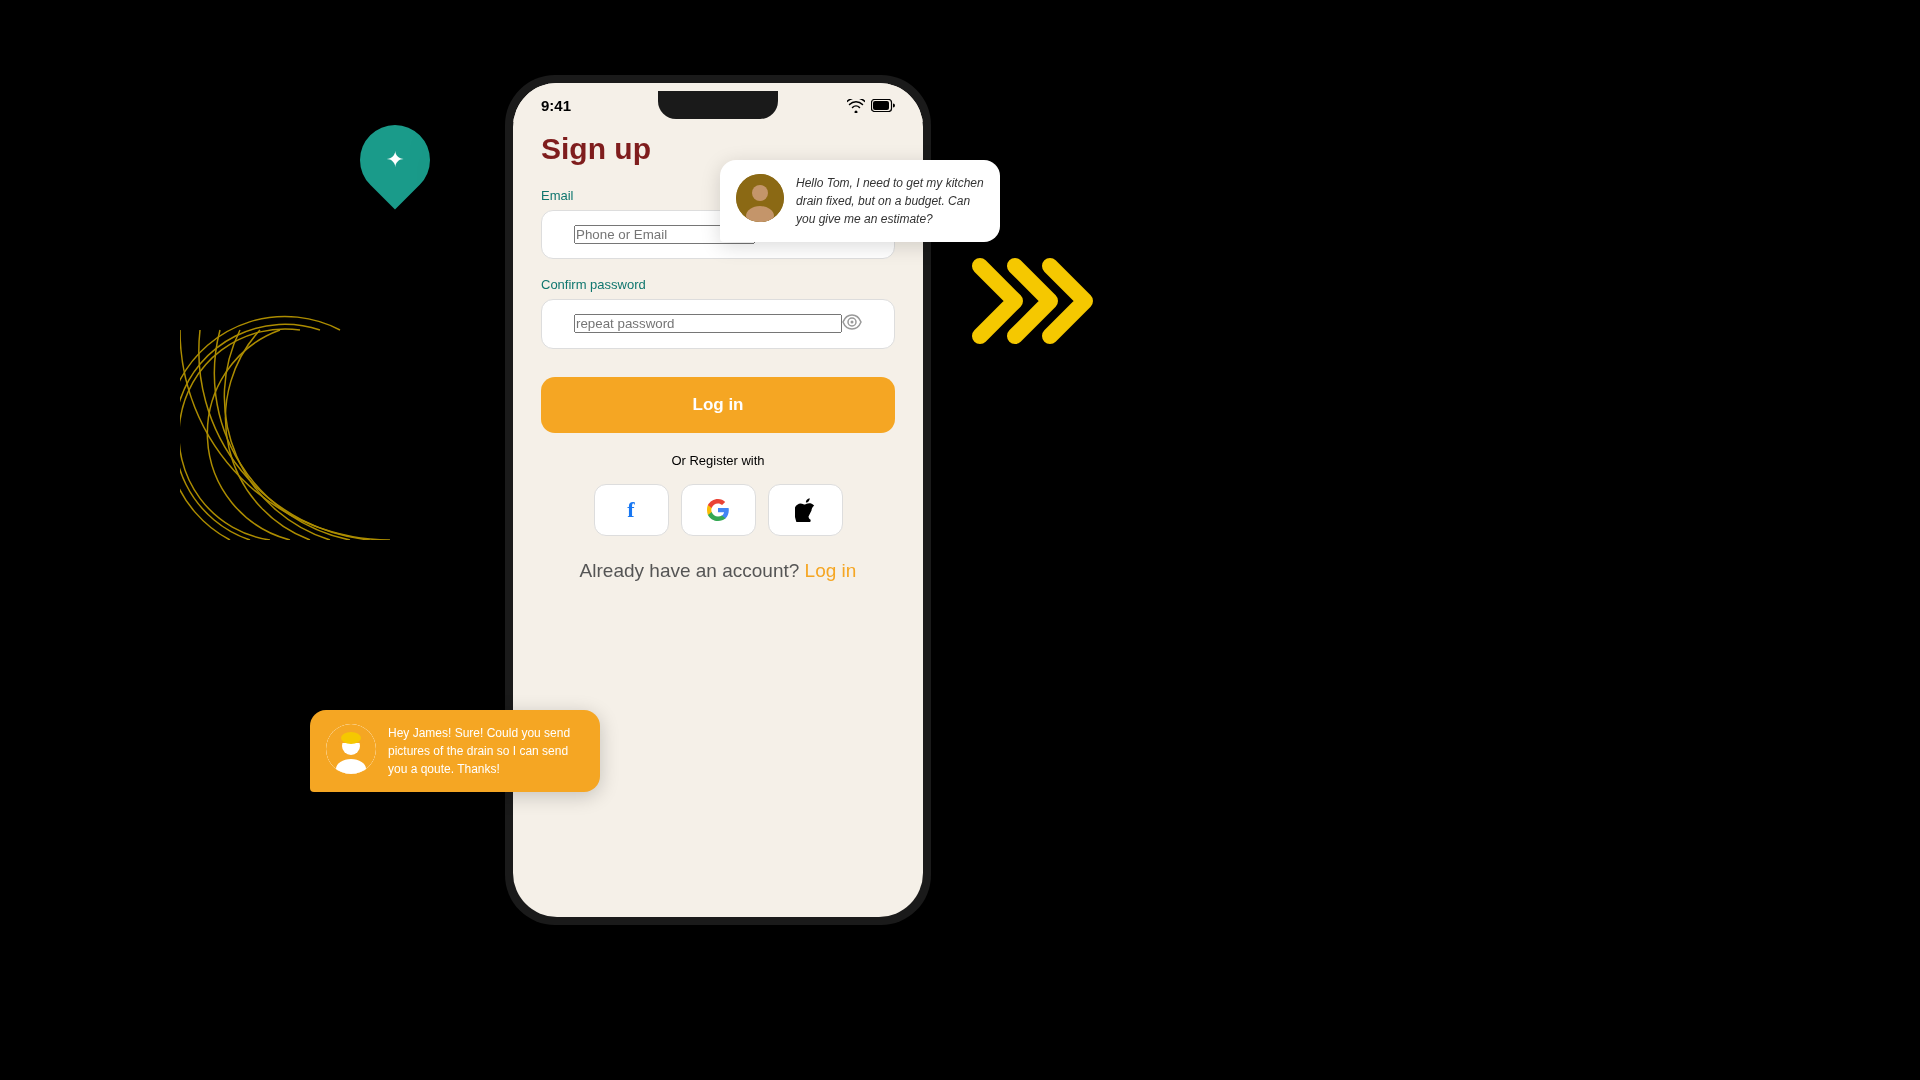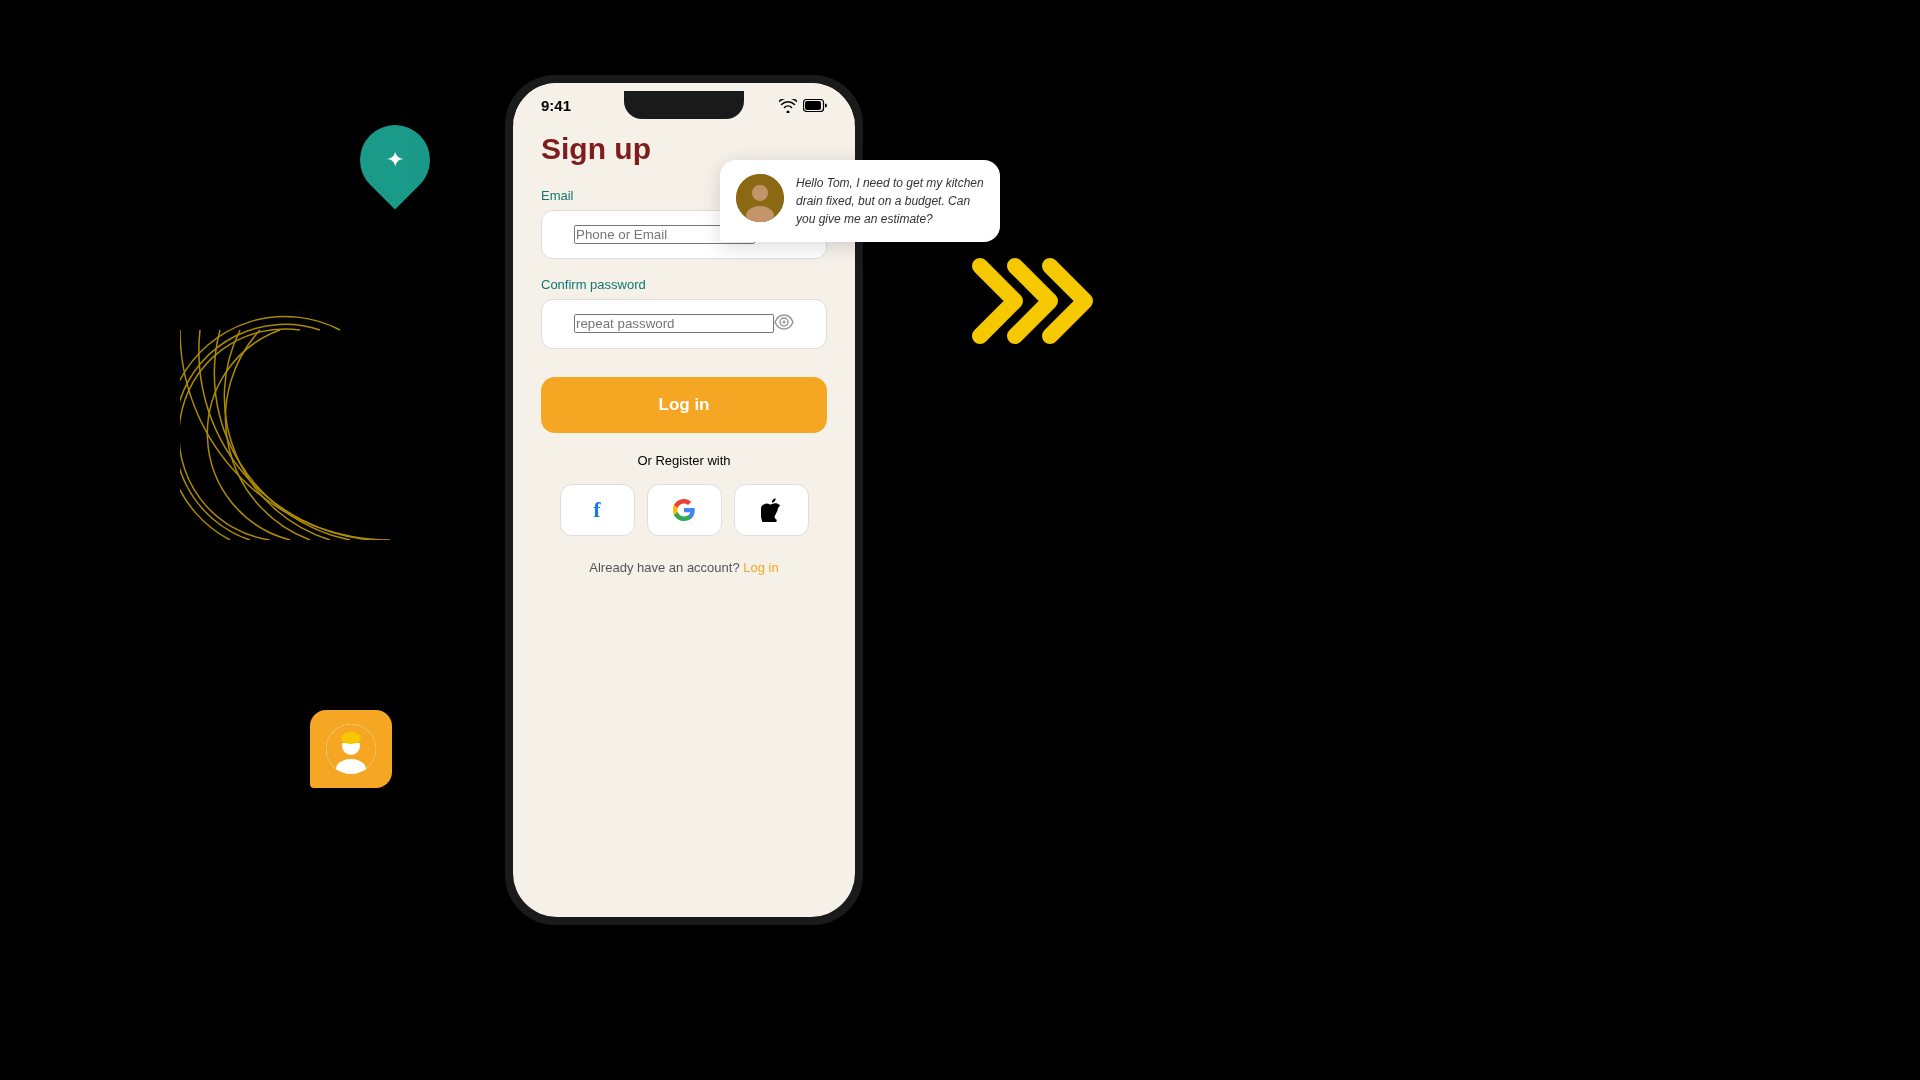--- a/index.html
+++ b/index.html
@@ -44,21 +44,21 @@
       color: white;
       font-size: 22px;
       transform: rotate(45deg);
     }
 
     
     .phone-frame {
       position: absolute;
       left: 505px;
       top: 75px;
-      width: 358px;
+      width: 426px;
       height: 850px;
       background: #1a1a1a;
       border-radius: 50px;
       box-shadow: 0 30px 80px rgba(0,0,0,0.8);
       overflow: hidden;
     }
     .phone-inner {
       position: absolute;
       left: 8px;
       top: 8px;
@@ -174,21 +174,21 @@
       background: #fff;
       display: flex;
       align-items: center;
       justify-content: center;
       cursor: pointer;
       font-size: 20px;
     }
 
     .already-account {
       text-align: center;
-      font-size: 13px;
+      font-size: 19px;
       color: #555;
     }
     .already-account a {
       color: #f5a623;
       text-decoration: none;
       font-weight: 500;
     }
 
     
     .chat-bubble-top {
@@ -388,20 +388,21 @@
 
     <svg viewBox="0 0 50 50" fill="none" width="50" height="50">
       <circle cx="25" cy="25" r="25" fill="#f5a623"></circle>
       <circle cx="25" cy="22" r="9" fill="#fff"></circle>
       <ellipse cx="25" cy="45" rx="15" ry="10" fill="#fff"></ellipse>
 
       <rect x="12" y="14" width="26" height="5" rx="2" fill="#f5a623"></rect>
       <ellipse cx="25" cy="14" rx="10" ry="6" fill="#f5c800"></ellipse>
     </svg>
   </div>
+  <div class="chat-text-bottom">Hey James! Sure! Could you send pictures of the drain so I can send you a qoute. Thanks!</div>
 </div>
 
 <div class="arrow-group">
   <svg width="130" height="90" viewBox="0 0 130 90" fill="none">
     <polyline points="10,10 45,45 10,80" stroke="#f5c800" stroke-width="16" stroke-linecap="round" stroke-linejoin="round" fill="none"></polyline>
     <polyline points="45,10 80,45 45,80" stroke="#f5c800" stroke-width="16" stroke-linecap="round" stroke-linejoin="round" fill="none"></polyline>
     <polyline points="80,10 115,45 80,80" stroke="#f5c800" stroke-width="16" stroke-linecap="round" stroke-linejoin="round" fill="none"></polyline>
   </svg>
 </div>
 

